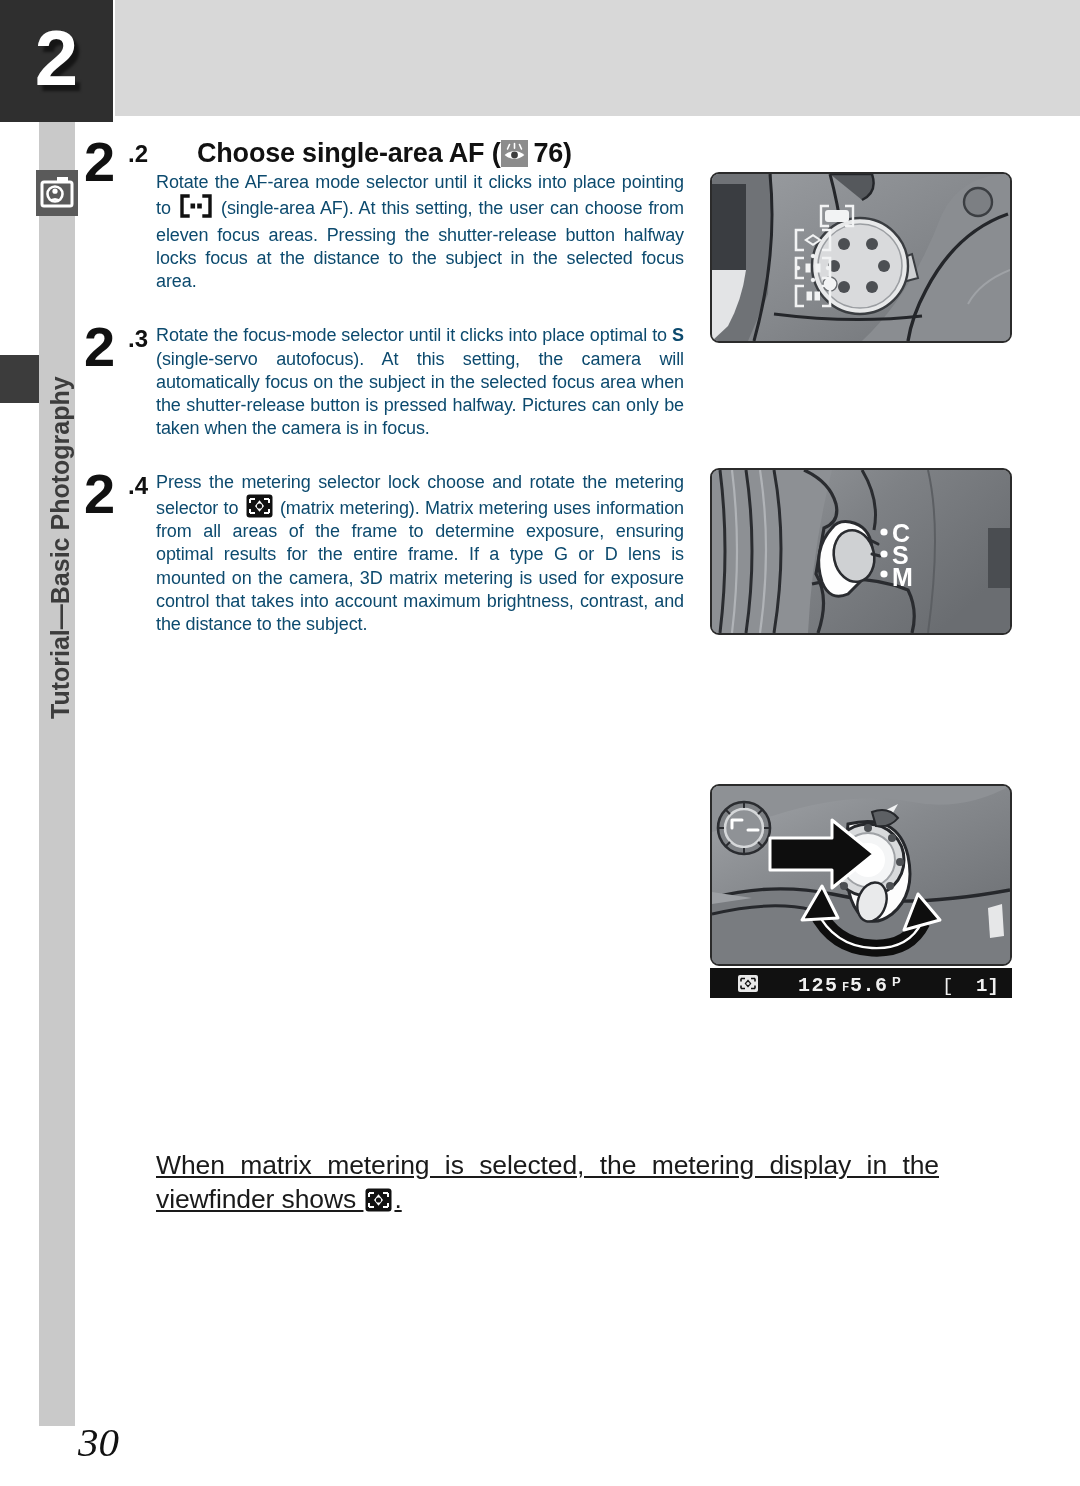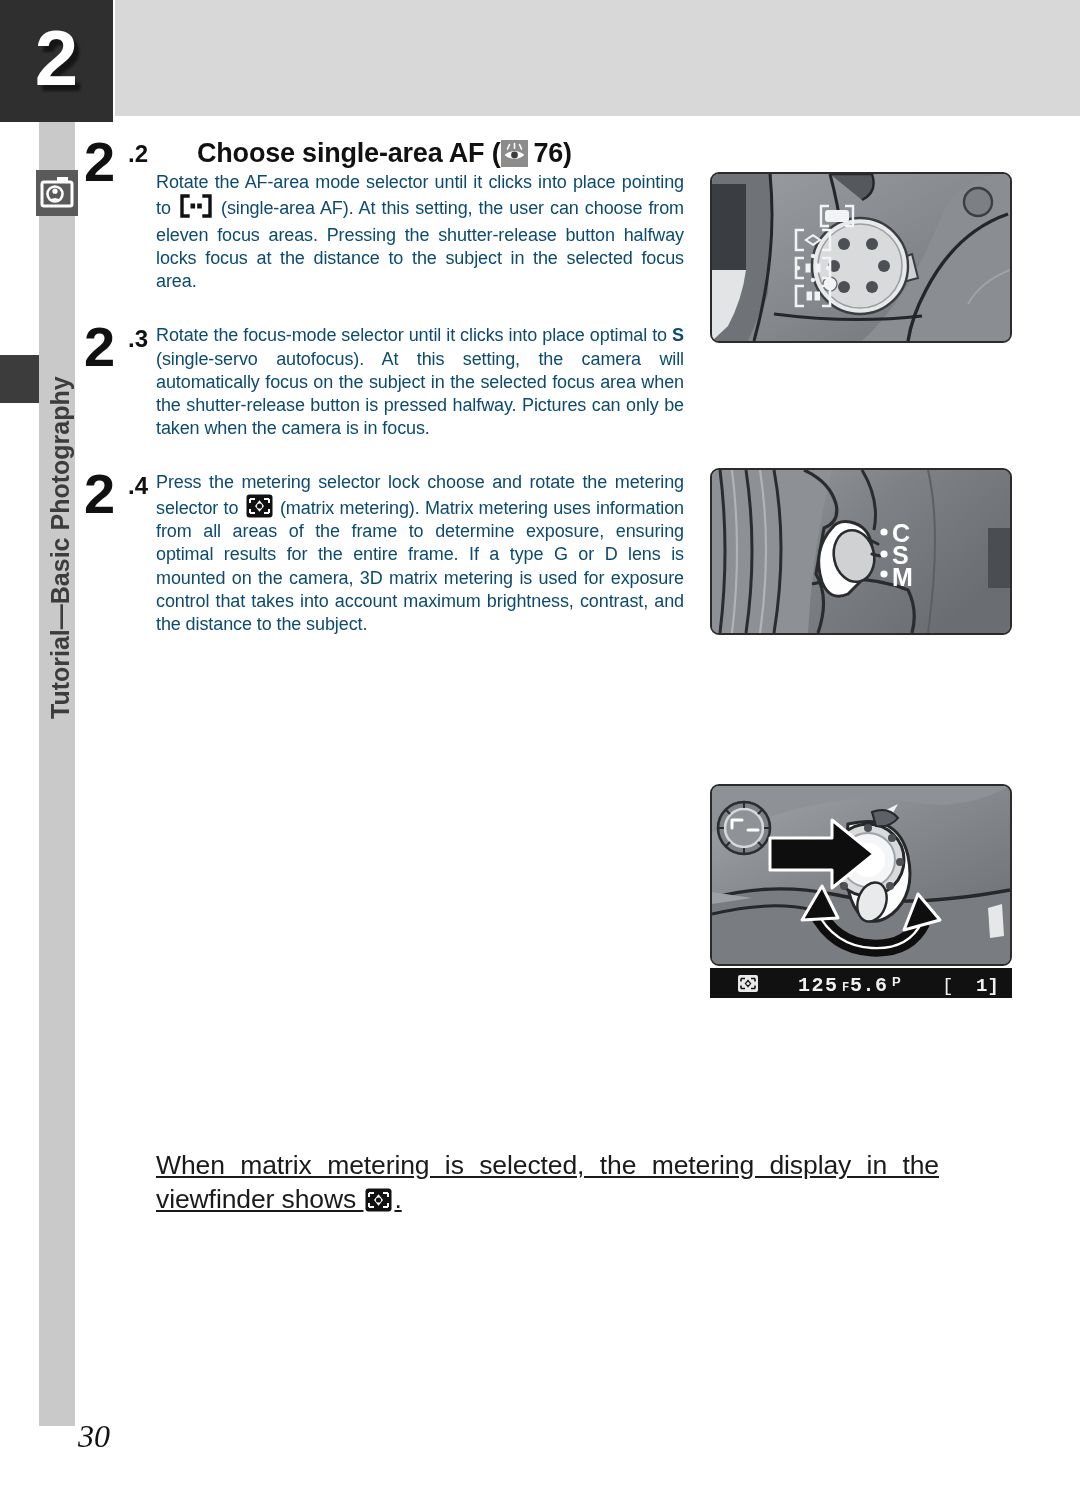--- a/index.html
+++ b/index.html
@@ -100,21 +100,21 @@
   .vf-strip{
     position:absolute;left:710px;top:968px;width:250px;height:30px;
     background:#111111;border-radius:2px;
   }
   .vf-strip svg{display:block;}
   .fig svg{display:block;}
 
   
   .pagenum{
     position:absolute;left:78px;top:1418px;
-    font-size:32px;font-style:italic;color:#111;font-weight:normal;
+    font-size:41px;font-style:italic;color:#111;font-weight:normal;
     font-family:"Liberation Serif", serif;
   }
   .bottom-rule{position:absolute;left:39px;top:1426px;width:36px;height:60px;background:#ffffff;}
 </style>
 </head>
 <body>
 
 <div class="header">
   <div class="header-band"></div>
   <div class="chapter-tab">

